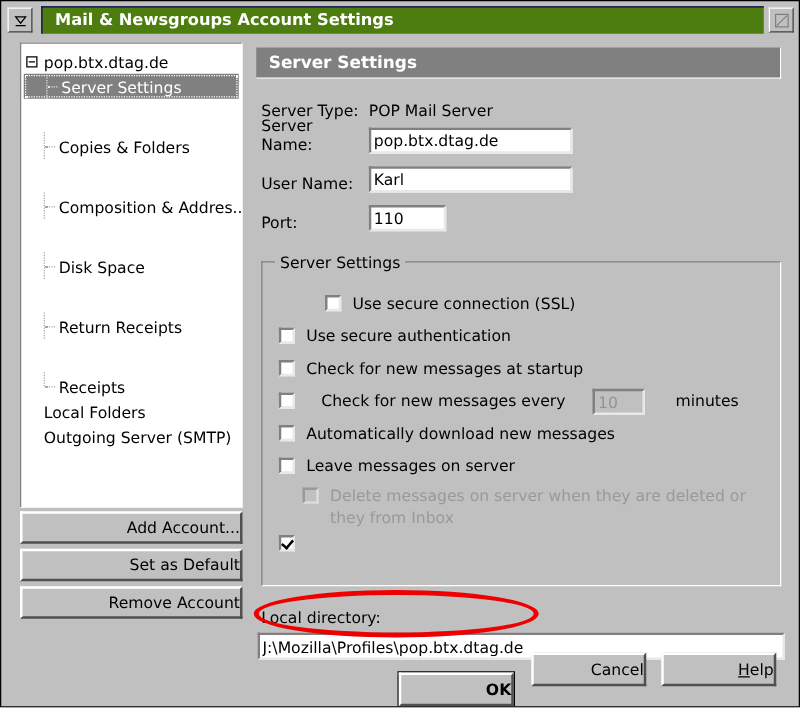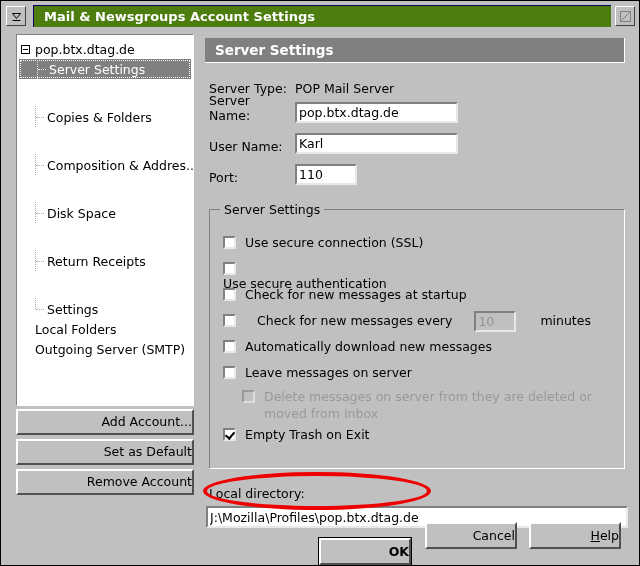--- a/index.html
+++ b/index.html
@@ -370,21 +370,21 @@
         <div class="tree-row tree-child">
           <span class="elbow"></span>
           <span>Disk Space</span>
         </div>
         <div class="tree-row tree-child">
           <span class="elbow"></span>
           <span>Return Receipts</span>
         </div>
         <div class="tree-row tree-child">
           <span class="elbow last"></span>
-          <span>Settings</span>
+          <span>Receipts</span>
         </div>
         <div class="tree-row">
           <span style="display: inline-block; width: 14px;"></span>
           <span>Local Folders</span>
         </div>
         <div class="tree-row">
           <span style="display: inline-block; width: 14px;"></span>
           <span>Outgoing Server (SMTP)</span>
         </div>
       </div>
@@ -414,26 +414,26 @@
     </div>
 
     <div class="field-row" style="top:131px;">
       <span class="field-label">Port:</span>
       <input class="textbox" style="width: 62px;" value="110">
     </div>
 
     <div class="groupbox">
       <span class="groupbox-title">Server Settings</span>
 
-      <div class="chk-row" style="top:24px;">
+      <div class="chk-row" style="top:24px;margin-left:37px;">
         <span class="chk"></span>
         <span class="chk-label">Use secure connection (SSL)</span>
       </div>
 
-      <div class="chk-row" style="top:50px;flex-direction:column;">
+      <div class="chk-row" style="top:50px;">
         <span class="chk"></span>
         <span class="chk-label">Use secure authentication</span>
       </div>
 
       <div class="chk-row" style="top:76px;">
         <span class="chk"></span>
         <span class="chk-label">Check for new messages at startup</span>
       </div>
 
       <div class="chk-row" style="top:102px;gap:12px;">
@@ -448,26 +448,25 @@
         <span class="chk-label">Automatically download new messages</span>
       </div>
 
       <div class="chk-row" style="top:154px;">
         <span class="chk"></span>
         <span class="chk-label">Leave messages on server</span>
       </div>
 
       <div class="chk-row" style="top:178px;left:32px;width:370px;">
         <span class="chk dis"></span>
-        <span class="chk-label dis">Delete messages on server from they are deleted or moved from Inbox</span>
+        <span class="chk-label dis">Delete messages on server when they are deleted or they from Inbox</span>
       </div>
 
       <div class="chk-row" style="top:216px;">
         <span class="chk checked"></span>
-        <span class="chk-label">Empty Trash on Exit</span>
       </div>
 
     </div>
 
     <div class="localdir-label">Local directory:</div>
     <input class="textbox localdir-input" value="J:\Mozilla\Profiles\pop.btx.dtag.de" style="">
   </div>
 
   <div class="annot"></div>
 

